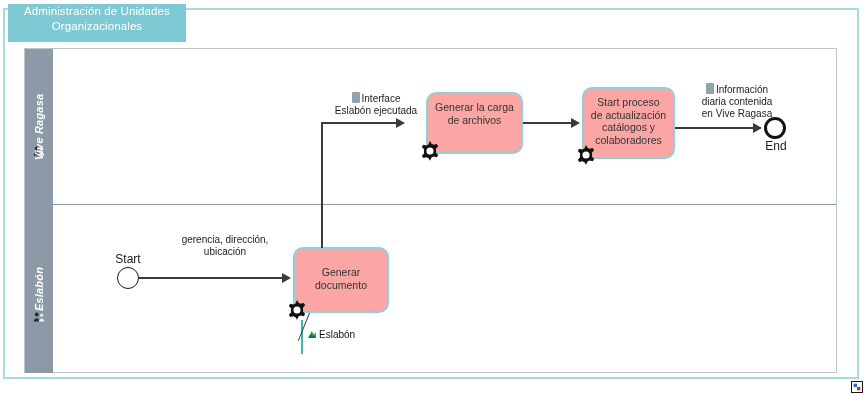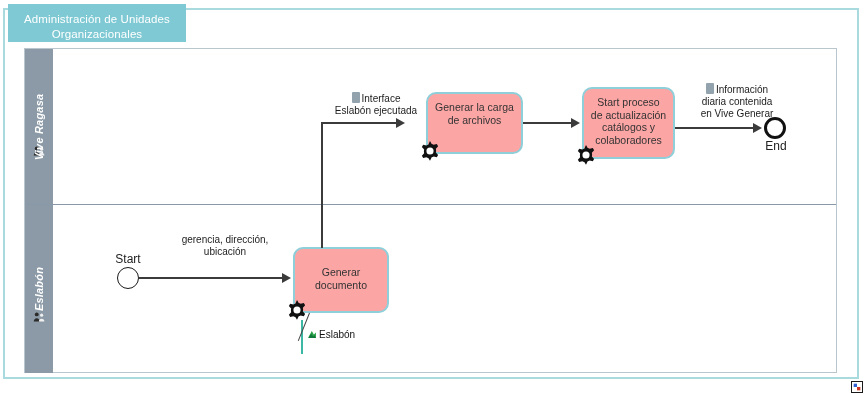--- a/index.html
+++ b/index.html
@@ -42,21 +42,21 @@
     position: absolute;
     left: 8px;
     top: 4px;
     width: 178px;
     height: 38px;
     background: #7ec9d3;
     color: #ffffff;
     font-size: 11.5px;
     line-height: 15px;
     text-align: center;
-    padding-top: 8px;
+    padding-top: 0;
     box-sizing: border-box;
     z-index: 9;
     letter-spacing: 0.1px;
   }
 
   
   #diagram {
     position: absolute;
     left: 24px;
     top: 48px;
@@ -281,21 +281,21 @@
         <svg class="gear" style="left:520px; top:94px;" viewBox="0 0 32 32">
           <path fill="#111111" d="M16 2.6l2.1 3.5a11 11 0 0 1 2.4 1l3.9-1 1.6 2.9-2.8 2.9c.2.8.3 1.6.3 2.4s-.1 1.6-.3 2.4l2.8 2.9-1.6 2.9-3.9-1a11 11 0 0 1-2.4 1L16 26.9l-2.1-3.5a11 11 0 0 1-2.4-1l-3.9 1-1.6-2.9 2.8-2.9a10 10 0 0 1-.3-2.4c0-.8.1-1.6.3-2.4L6 9.9l1.6-2.9 3.9 1a11 11 0 0 1 2.4-1z"></path>
           <circle cx="16" cy="14.8" r="4.4" fill="#ffffff"></circle>
         </svg>
 
         <div class="data-annot" style="left:626px; top:34px; width:116px;">
           <div>
             <span class="data-icon"></span><span>Información</span>
           </div>
           <div>diaria contenida</div>
-          <div>en Vive Generar</div>
+          <div>en Vive Ragasa</div>
         </div>
 
         <div class="conn conn-h" style="left:622px; top:78px; width:82px;"></div>
         <div class="arrowhead" style="left:700px; top:74px;"></div>
 
         <div class="event event-end" style="left:711px; top:68px;"></div>
         <div class="event-label" style="left:703px; top:90px; width:40px;">End</div>
 
       </div>
     </div>

